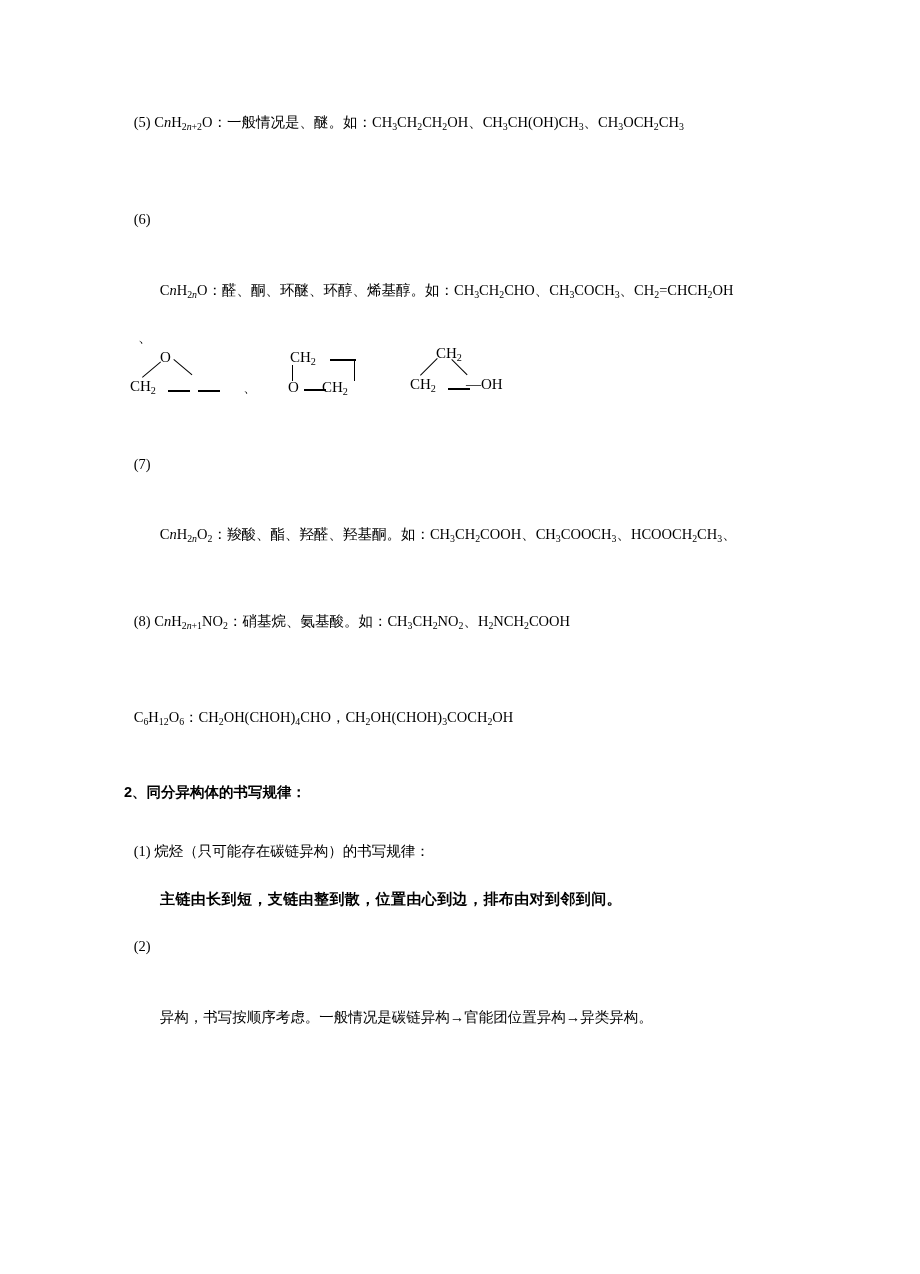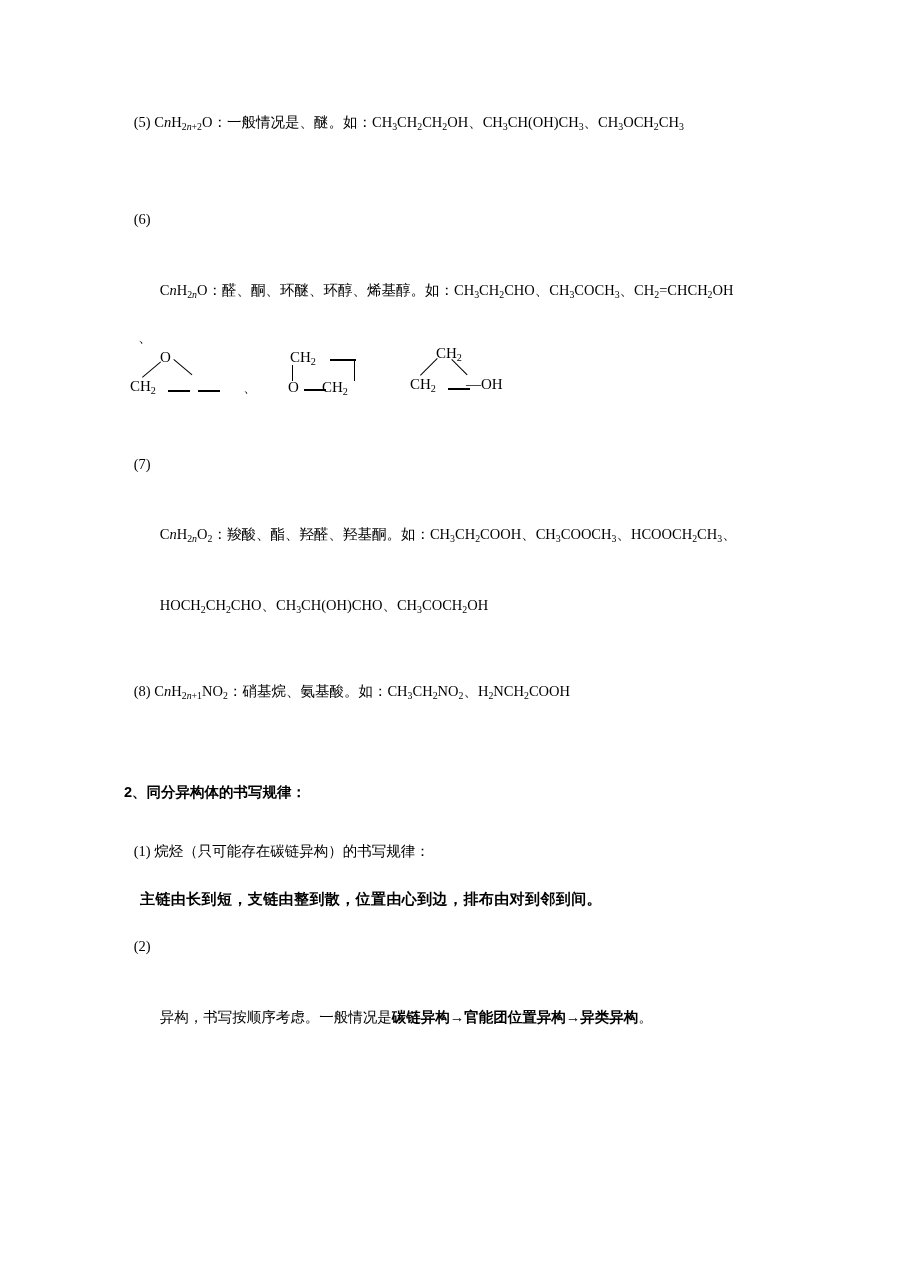--- a/index.html
+++ b/index.html
@@ -26,26 +26,26 @@
 
   
   .line {
     font-size: 14.5px;
     line-height: 1.62;
     margin: 0;
     white-space: pre-wrap;
   }
   .blk { margin: 0 0 0 0; }
   .indent1 { margin-left: 26px; }
-  .indent2 { margin-left: 28px; }
+  .indent2 { margin-left: 48px; }
 
   .gap-lg { height: 26px; }
   .gap-md { height: 16px; }
 
-  .bold { font-weight: bold; font-family: "Liberation Sans", "DejaVu Sans", sans-serif; }
+  .bold { font-weight: normal; font-family: "Liberation Sans", "DejaVu Sans", sans-serif; }
   .heading {
     font-weight: bold;
     font-size: 14.5px;
     font-family: "Liberation Sans", "DejaVu Sans", sans-serif;
     line-height: 1.62;
     margin: 12px;
   }
   .rule-bold {
     font-weight: bold;
     font-size: 15px;
@@ -132,32 +132,32 @@
       </div>
 
     </div>
 
     <div class="line blk">
       <span>(7)</span>
     </div>
     <div class="line indent1">
       <span class="formula">C<span class="ital-n">n</span>H<sub>2<span class="ital-n">n</span></sub>O<sub>2</sub></span><span>：</span><span>羧酸、酯、羟醛、羟基酮</span><span>。如：</span><span class="formula">CH<sub>3</sub>CH<sub>2</sub>COOH</span>、<span class="formula">CH<sub>3</sub>COOCH<sub>3</sub></span>、<span class="formula">HCOOCH<sub>2</sub>CH<sub>3</sub></span>、
     </div>
-    <div class="line indent1">
-      <span class="formula">HOCH<sub>2</sub>CH<sub>2</sub>CHO</span>、<span class="formula">CH<sub>3</sub>CH(OH)CHO</span>、<span class="formula">CH<sub>3</sub>COCH<sub>2</sub>OH</span>
-    </div>
 
     <div class="gap-md"></div>
 
     <div class="line blk">
       <span>(8)</span><span class="formula">&nbsp;C<span class="ital-n">n</span>H<sub>2<span class="ital-n">n</span>+1</sub>NO<sub>2</sub></span><span>：</span><span>硝基烷、氨基酸</span><span>。如：</span><span class="formula">CH<sub>3</sub>CH<sub>2</sub>NO<sub>2</sub></span>、<span class="formula">H<sub>2</sub>NCH<sub>2</sub>COOH</span>
     </div>
 
     <div class="gap-lg"></div>
 
+    <div class="line">
+      <span class="formula">C<sub>6</sub>H<sub>12</sub>O<sub>6</sub></span><span>：</span><span class="formula">CH<sub>2</sub>OH(CHOH)<sub>4</sub>CHO</span><span>，</span><span class="formula">CH<sub>2</sub>OH(CHOH)<sub>3</sub>COCH<sub>2</sub>OH</span>
+    </div>
 
     <div class="gap-md"></div>
 
     <div class="heading">2、同分异构体的书写规律：</div>
     <div class="line">
       <span>(1)</span>&nbsp;<span>烷烃（只可能存在碳链异构）的书写规律：</span>
     </div>
     <div class="line indent2 rule-bold">主链由长到短，支链由整到散，位置由心到边，排布由对到邻到间。</div>
     <div class="line">
       <span>(2)</span>

